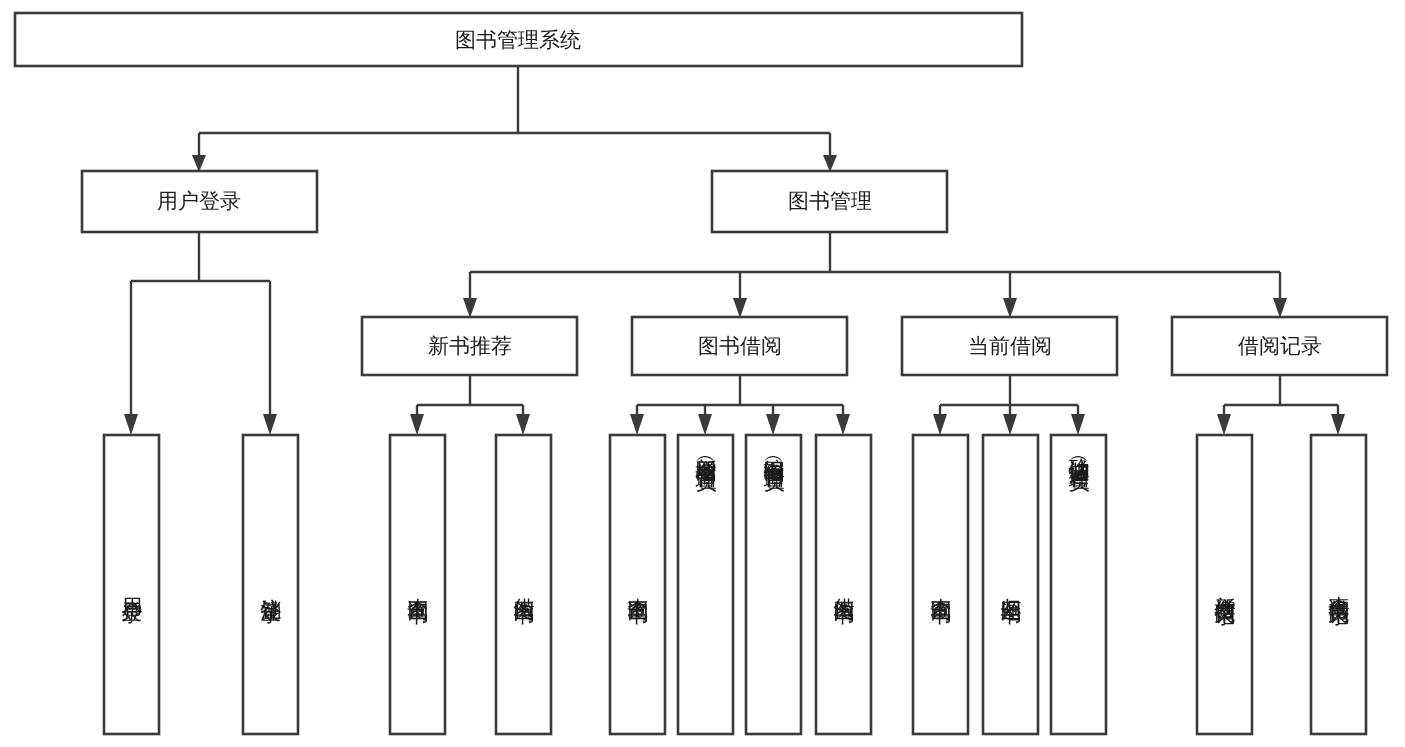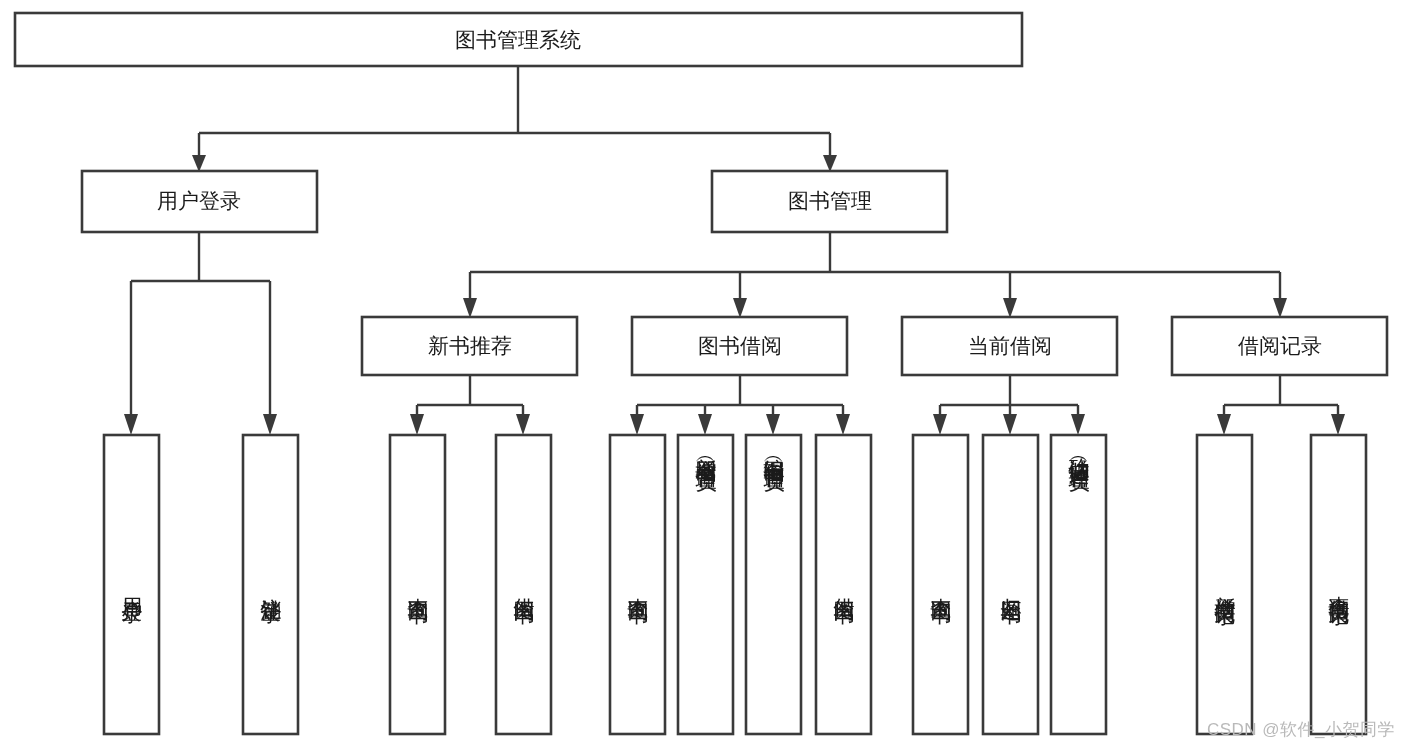--- a/index.html
+++ b/index.html
@@ -232,14 +232,13 @@
     <span class="vert-label" style="margin-top:6px;">确认归还（管理员）</span>
   </div>
 
   <div class="vert-label-wrap" style="left:1197px; top:435px; width:55px; height:299px;">
     <span class="vert-label">新增借阅记录</span>
   </div>
   <div class="vert-label-wrap" style="left:1311px; top:435px; width:55px; height:299px;">
     <span class="vert-label">查询借阅记录</span>
   </div>
 
-  <div class="watermark">CSDN @软件_小贺同学</div>
 </div>
 
 </body></html>

